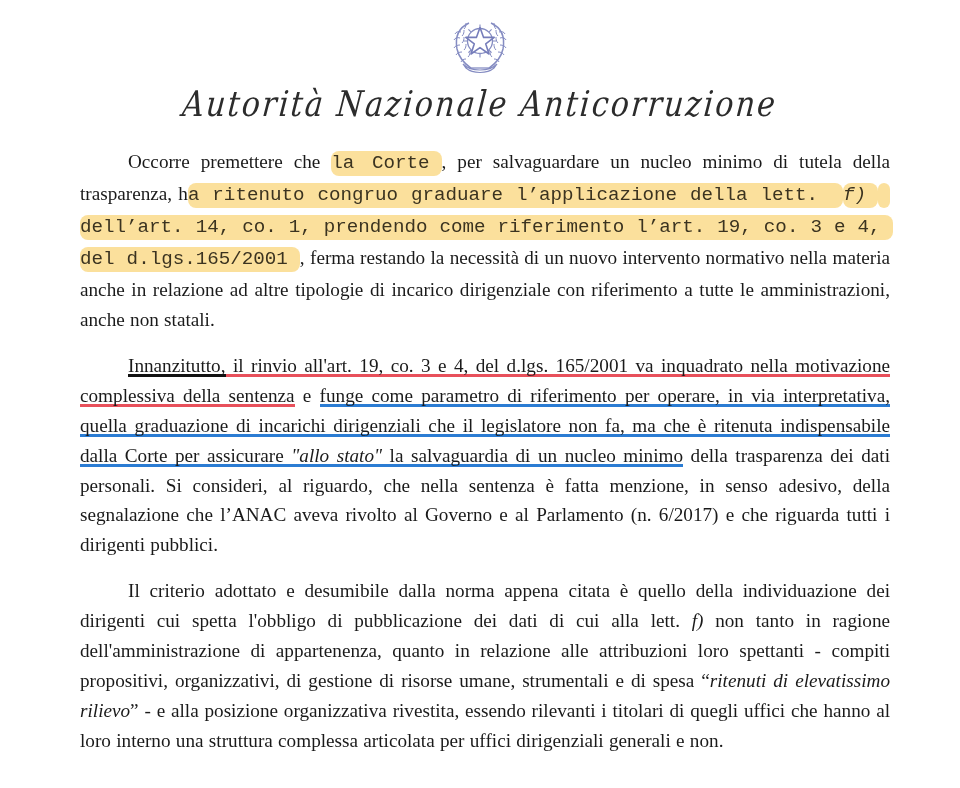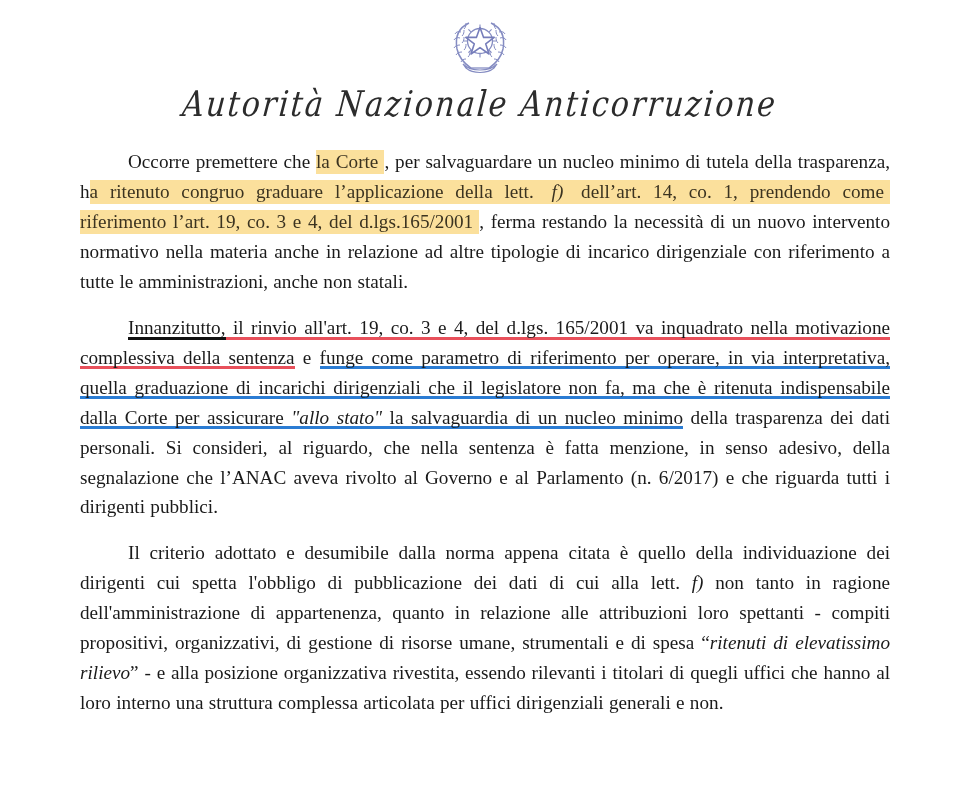--- a/index.html
+++ b/index.html
@@ -60,23 +60,24 @@
     word-spacing: .5px;
     hyphens: none;
   }
   .it { font-style: italic; }
 
   
   .hl {
     background: linear-gradient(#fbe09c, #fbe09c);
     box-decoration-break: clone;
     -webkit-box-decoration-break: clone;
-    padding: 1px 6px 2px 0;
-    border-radius: 0;
+    padding: 1px 12px 2px 0;
+    border-radius: 8px;
     color: #3b3320;
+    font-family: Liberation Mono, monospace;
   }
   .ul-black {
     background-image: linear-gradient(#111, #111);
     background-repeat: no-repeat;
     background-size: 100% 3.4px;
     background-position: 0 1.03em;
     padding-bottom: 3px;
   }
   .ul-red {
     background-image: linear-gradient(#e8505b, #e8505b);

